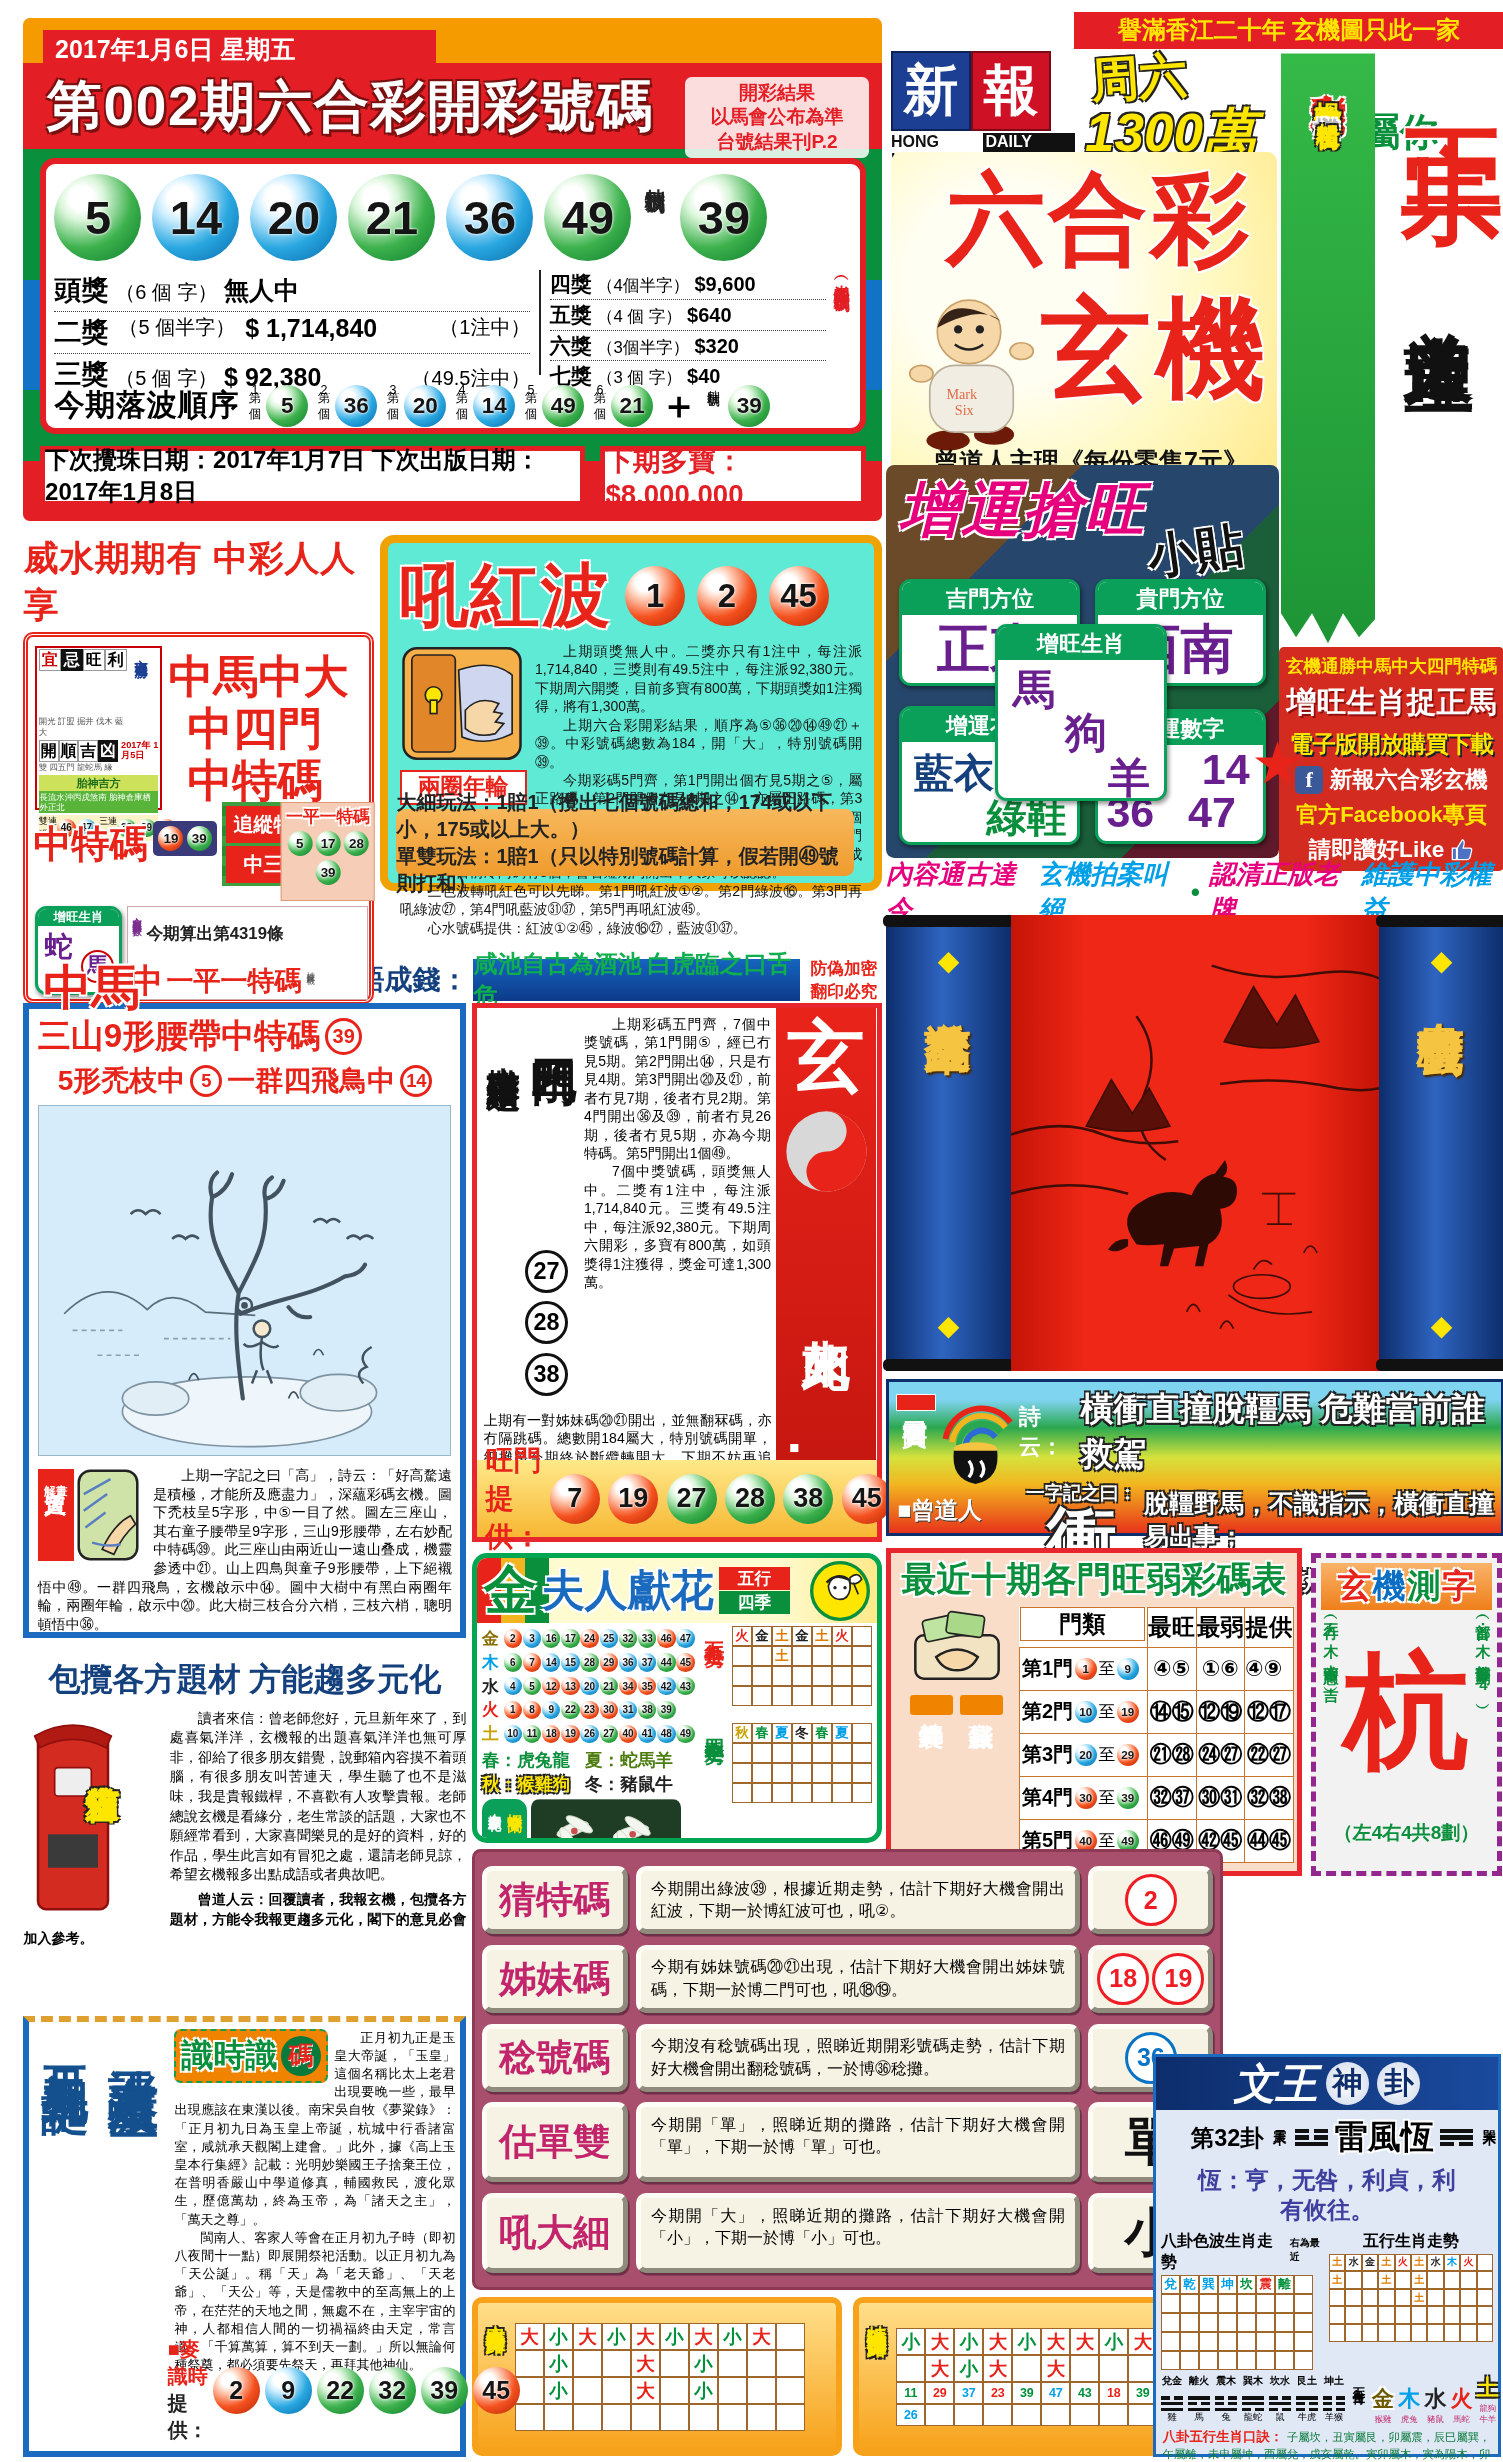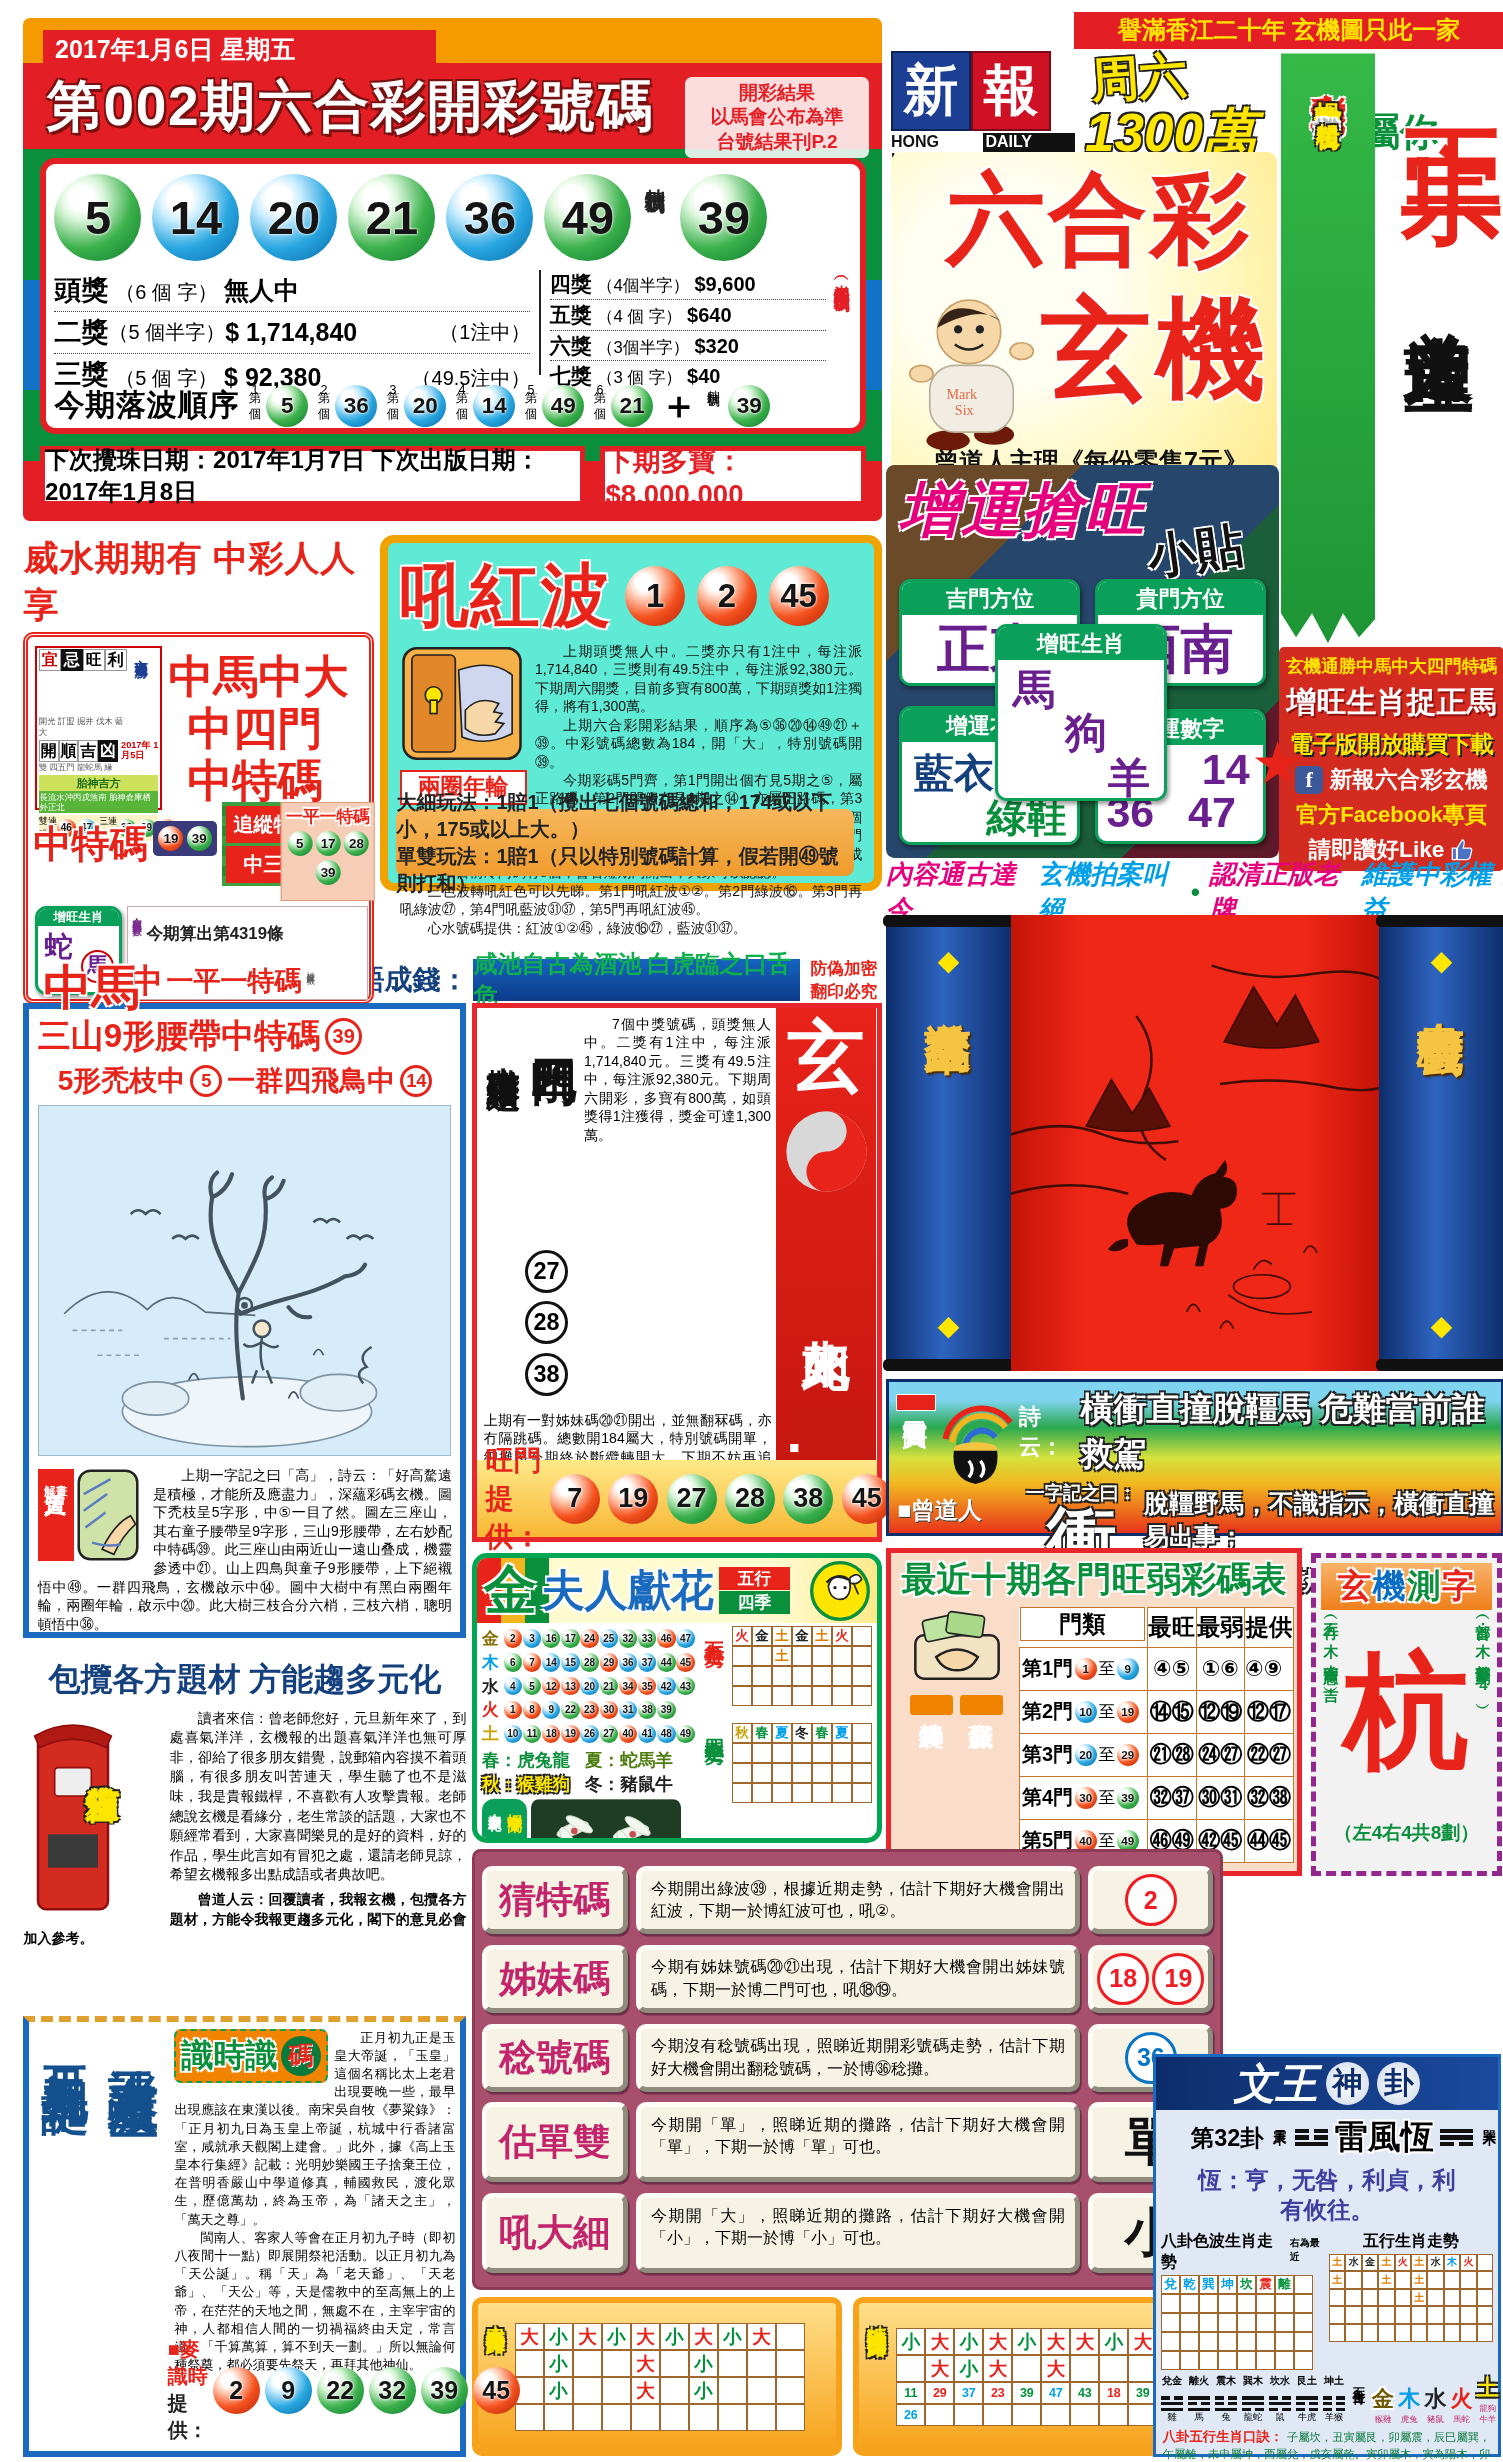--- a/index.html
+++ b/index.html
@@ -76,21 +76,21 @@
       <span class="vt bold" style="font-size:20px;height:90px;color:#222">特別號碼</span>
       <span class="ball b104" data-color="g">39</span>
     </div>
     <div style="display:flex;height:105px;margin-top:3.3px">
       <div style="width:476px">
         <div style="display:flex;align-items:baseline;gap:6.7px;border-bottom:1.7px dotted #444;padding:2.5px 0">
           <span class="bold" style="font-size:27px">頭獎</span>
               <span style="font-size:20px">（6 個 字）</span>
               <span class="bold" style="font-size:25px">無人中</span>
         </div>
-        <div style="display:flex;align-items:center;gap:0;border-bottom:1.7px dotted #444;padding:2.5px 0">
+        <div style="display:flex;align-items:flex-start;gap:10px;border-bottom:1.7px dotted #444;padding:2.5px 0">
           <span class="bold" style="font-size:27px">二獎</span>
               <span style="font-size:20px">（5 個半字）</span>
               <span class="bold" style="font-size:25px">$ 1,714,840</span>
               <span style="font-size:20px;margin-left:auto">（1注中）</span>
         </div>
         <div style="display:flex;align-items:flex-end;gap:6.7px;padding:2.5px 0">
           <span class="bold" style="font-size:27px">三獎</span>
               <span style="font-size:20px">（5 個 字）</span>
               <span class="bold" style="font-size:25px">$ 92,380</span>
               <span style="font-size:20px;margin-left:auto">（49.5注中）</span>
@@ -442,20 +442,21 @@
 <div class="A" style="left:472px;top:1003px;width:410px;height:539px;border:5px solid #e8262d;background:#fff;display:flex">
   <div style="width:299px;position:relative;padding:8.4px 6.7px">
     <div class="A vt bold" style="left:3.3px;top:33px;font-size:33px;color:#111;height:359px">大攤路終爆可續追</div>
     <div class="A vt bold" style="left:47px;top:15px;font-size:45px;color:#111;height:217px">吼三四門</div>
     <div class="A" style="left:48px;top:242px;display:flex;flex-direction:column;gap:8.4px">
       <span class="ctr bold" style="width:43px;height:43px;border:3.3px solid #111;border-radius:50%;font-size:23.4px">27</span>
       <span class="ctr bold" style="width:43px;height:43px;border:3.3px solid #111;border-radius:50%;font-size:23.4px">28</span>
       <span class="ctr bold" style="width:43px;height:43px;border:3.3px solid #111;border-radius:50%;font-size:23.4px">38</span>
     </div>
     <div class="A" style="left:107px;top:6.7px;width:187px;font-size:14px;line-height:1.32">
+      <p class="jp" style="text-indent:2em">上期彩碼五門齊，7個中獎號碼，第1門開⑤，經已冇見5期。第2門開出⑭，只是冇見4期。第3門開出⑳及㉑，前者冇見7期，後者冇見2期。第4門開出㊱及㊴，前者冇見26期，後者冇見5期，亦為今期特碼。第5門開出1個㊾。</p>
       <p class="jp" style="text-indent:2em">7個中獎號碼，頭獎無人中。二獎有1注中，每注派1,714,840元。三獎有49.5注中，每注派92,380元。下期周六開彩，多寶有800萬，如頭獎得1注獲得，獎金可達1,300萬。</p>
     </div>
     <div class="A" style="left:6.7px;top:403px;width:288px;font-size:14px;line-height:1.32">
       <p class="jp">上期有一對姊妹碼⑳㉑開出，並無翻冧碼，亦冇隔跳碼。總數開184屬大，特別號碼開單，細攤路今期終於斷纜轉開大，下期不妨再追大。</p>
       <p class="jp" style="text-indent:2em">第一門吼⑦。第二門吼⑲。第三門吼㉗㉘。第四門吼㊳。第五門吼㊺。</p>
     </div>
   </div>
   <div style="width:100px;background:linear-gradient(180deg,#e8231a,#c0150e);position:relative">
     <div class="ctr serif bold" style="font-size:77px;color:#fff;height:100px">玄</div>
     <svg width="87" height="87" viewBox="0 0 104 104" style="display:block;margin:0 auto">

